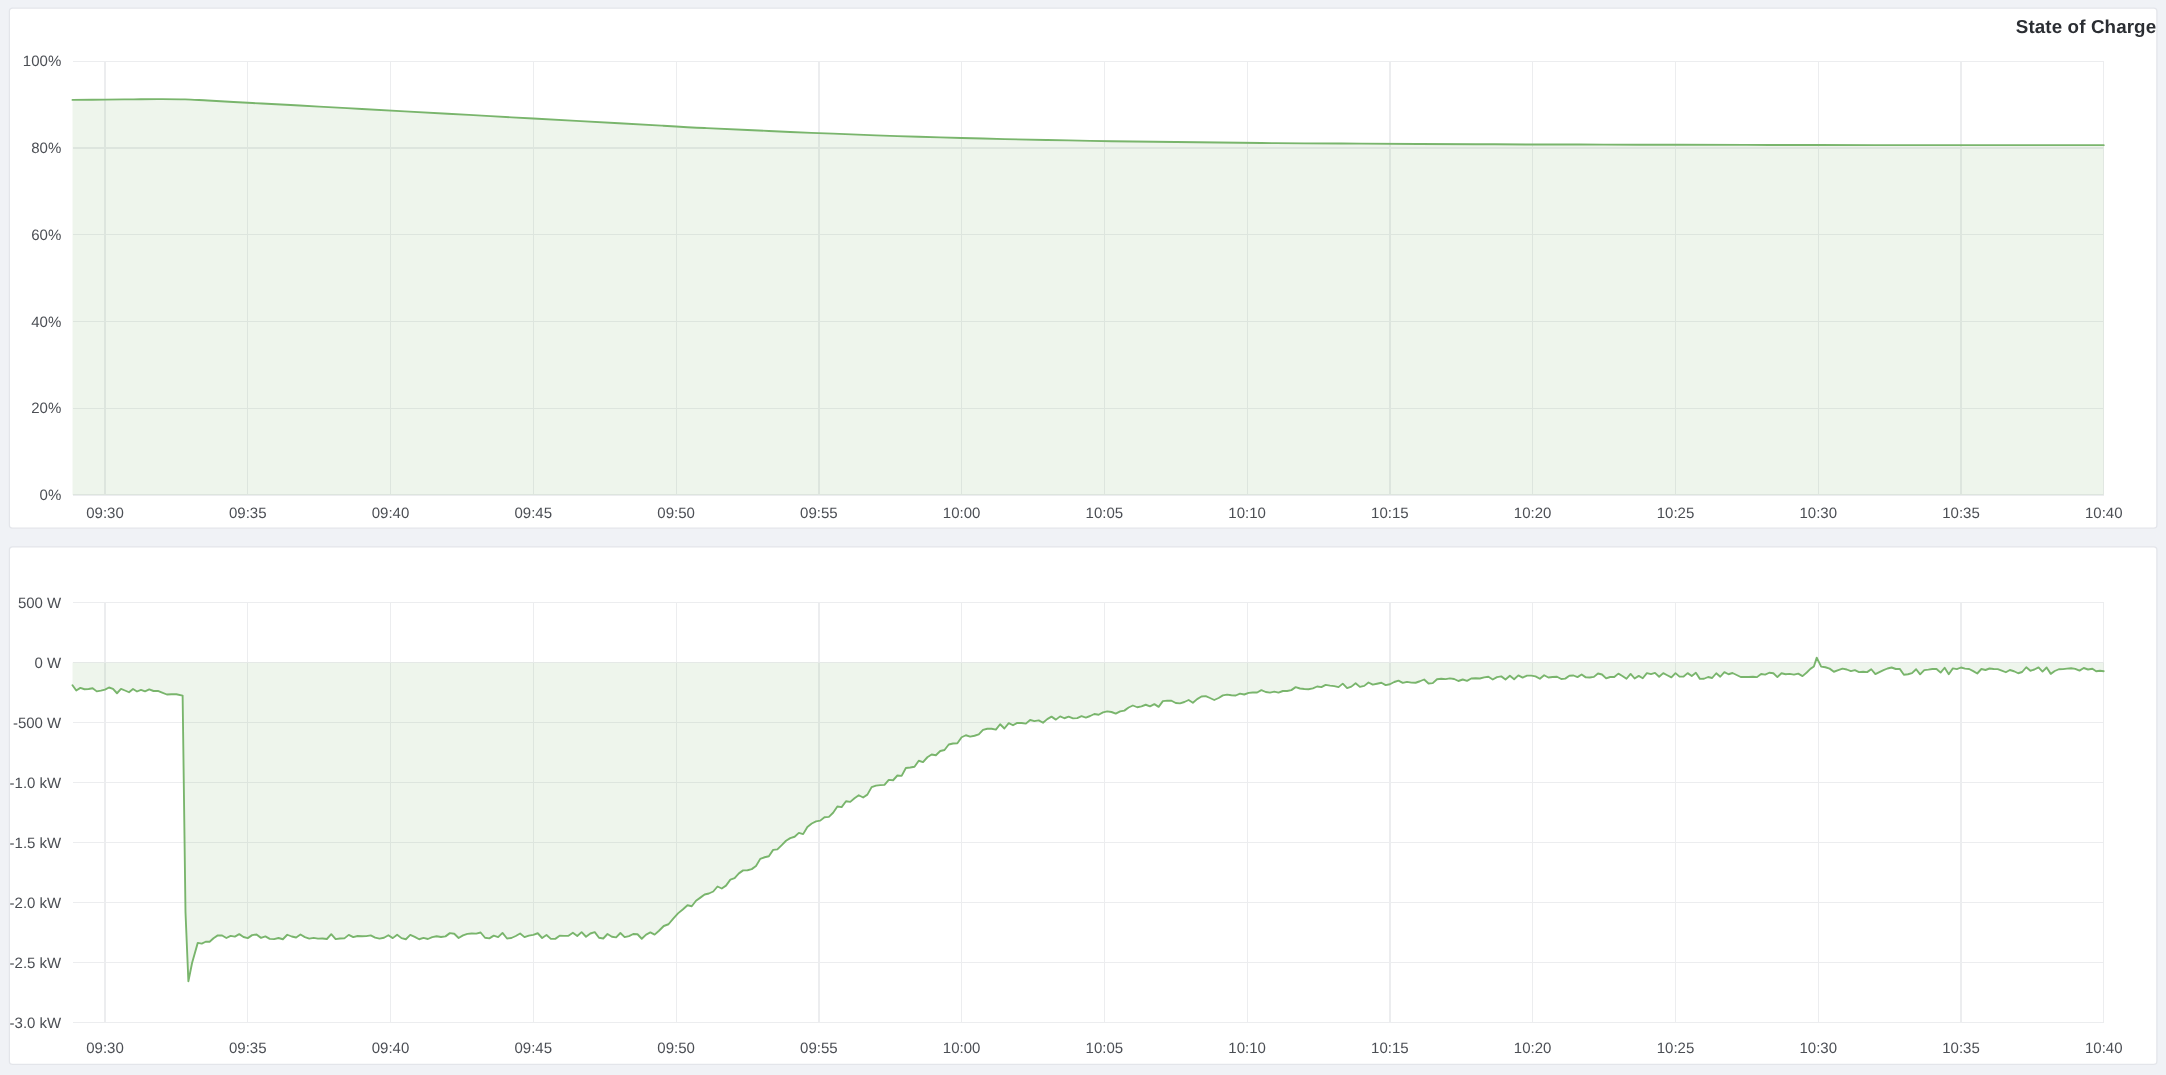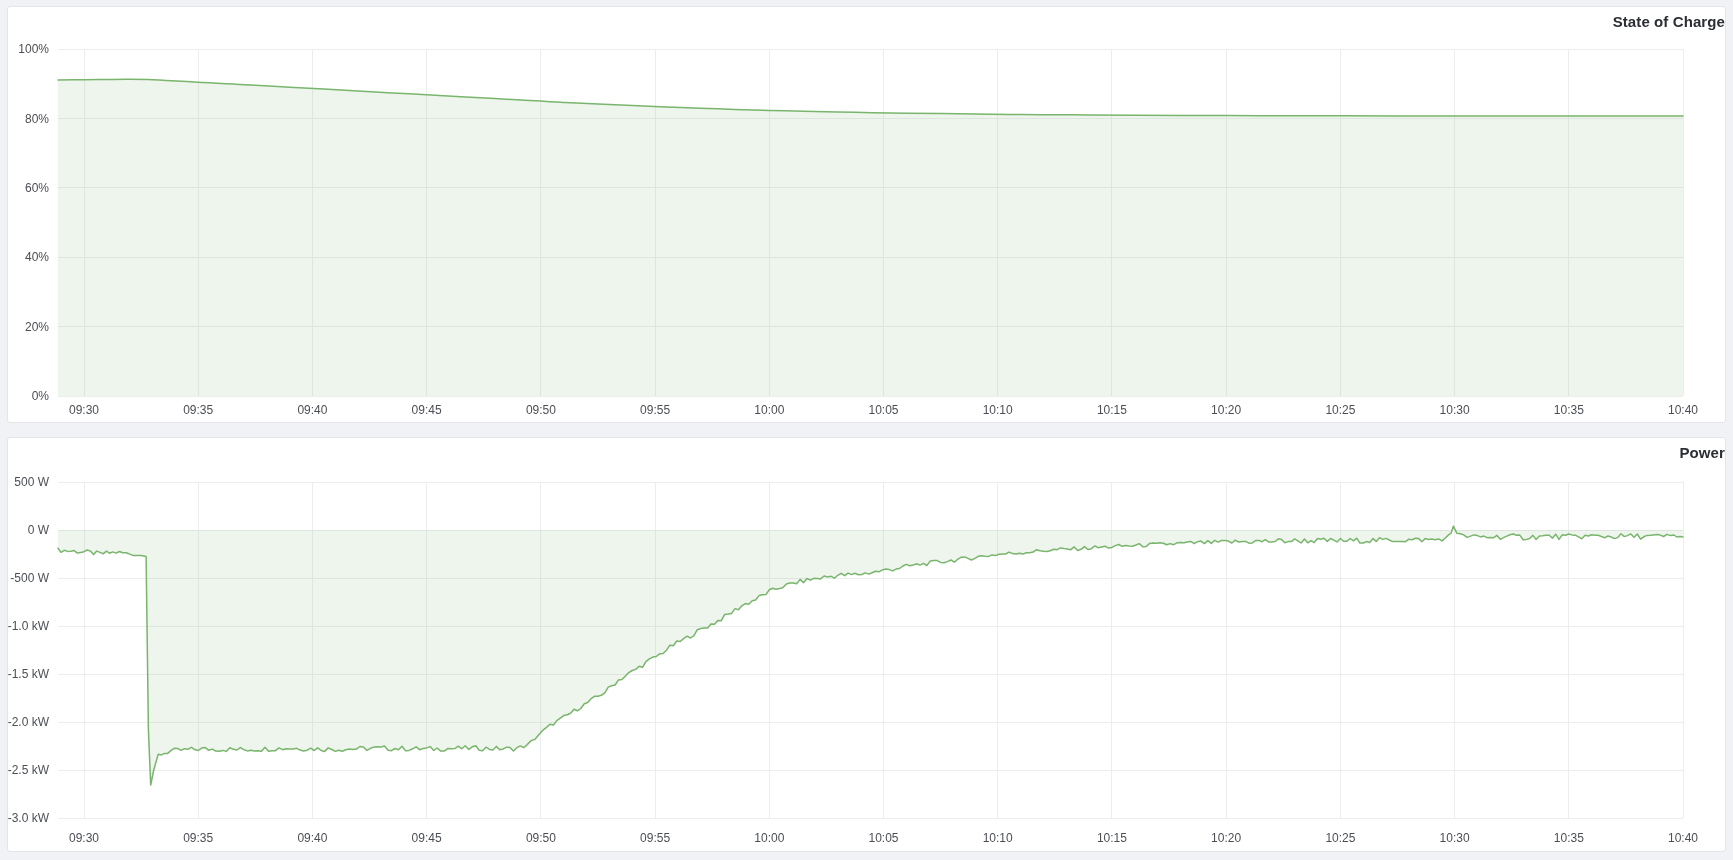--- a/index.html
+++ b/index.html
@@ -83,21 +83,20 @@
           <text class="tick-label" x="1218.1" y="407" text-anchor="middle">10:20</text>
           <text class="tick-label" x="1332.4" y="407" text-anchor="middle">10:25</text>
           <text class="tick-label" x="1446.6" y="407" text-anchor="middle">10:30</text>
           <text class="tick-label" x="1560.8" y="407" text-anchor="middle">10:35</text>
           <text class="tick-label" x="1675.0" y="407" text-anchor="middle">10:40</text>
         </g>
       </svg>
   </section>
 
   <section class="panel panel-1">
-    <div class="panel-title">Power</div>
     <svg id="chart-1" class="chart" width="1717" height="413" viewBox="0 0 1717 413">
         <g>
           <line class="gridline" x1="50" x2="1675" y1="44.0" y2="44.0"></line>
           <line class="gridline" x1="50" x2="1675" y1="92.0" y2="92.0"></line>
           <line class="gridline" x1="50" x2="1675" y1="140.0" y2="140.0"></line>
           <line class="gridline" x1="50" x2="1675" y1="188.0" y2="188.0"></line>
           <line class="gridline" x1="50" x2="1675" y1="236.0" y2="236.0"></line>
           <line class="gridline" x1="50" x2="1675" y1="284.0" y2="284.0"></line>
           <line class="gridline" x1="50" x2="1675" y1="332.0" y2="332.0"></line>
           <line class="gridline" x1="50" x2="1675" y1="380.0" y2="380.0"></line>

